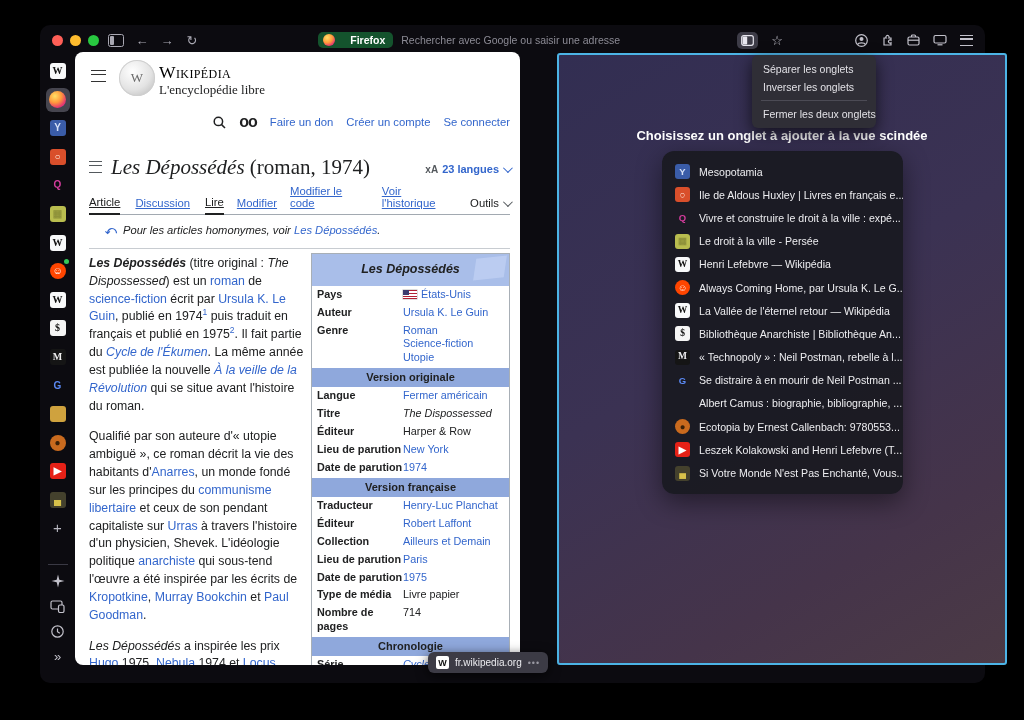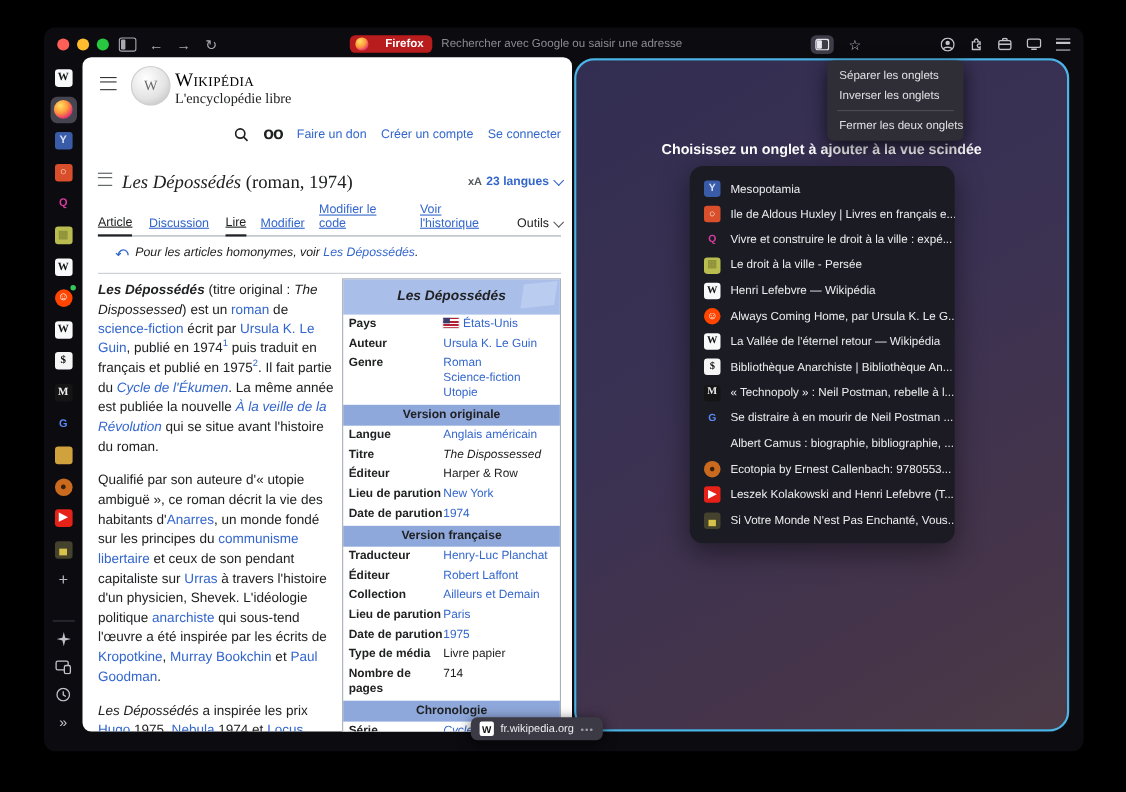--- a/index.html
+++ b/index.html
@@ -7,21 +7,21 @@
          font-family:"Liberation Sans",sans-serif;-webkit-font-smoothing:antialiased;}
   .window{position:absolute;left:40px;top:25px;width:945px;height:658px;background:#0c0b10;border-radius:10px;}
 
   
   .toolbar{position:absolute;top:0;left:0;right:0;height:30px;display:flex;align-items:center;padding:0 12px;gap:7px;}
   .tl{width:11px;height:11px;border-radius:50%;flex:none;}
   .navbtn{color:#a9a8b2;font-size:13px;width:18px;text-align:center;line-height:1;}
   .sbtoggle{width:14px;height:11px;border:1.4px solid #a9a8b2;border-radius:2.5px;position:relative;margin:0 2px;}
   .sbtoggle::before{content:"";position:absolute;left:1px;top:1px;bottom:1px;width:4px;background:#a9a8b2;border-radius:1px;}
   .urlbar{flex:1;display:flex;align-items:center;justify-content:center;gap:8px;min-width:0;}
-  .chip{background:#b91c1c;border-radius:5px;padding:2px 8px 2px 5px;color:#fff;font-size:10.5px;display:flex;gap:15px;align-items:flex-end;font-weight:bold;}
+  .chip{background:#14532d;border-radius:5px;padding:2px 8px 2px 5px;color:#fff;font-size:10.5px;display:flex;gap:15px;align-items:flex-end;font-weight:bold;}
   .ffdot{width:12px;height:12px;border-radius:50%;background:radial-gradient(circle at 35% 30%,#ffe066,#ff9a3c 45%,#e6356f 75%,#7750e6 100%);}
   .placeholder{color:#8c8b95;font-size:10.5px;}
   .tbright{display:flex;align-items:center;gap:13px;color:#c3c2cb;}
   .splitbtn{background:#3d3c47;border-radius:5px;padding:3px 4px;display:flex;}
   .tbicon{display:flex;align-items:center;}
   .star{font-size:13px;color:#c3c2cb;line-height:1;}
   .hamb{width:13px;height:9px;border-top:1.5px solid #c3c2cb;border-bottom:1.5px solid #c3c2cb;position:relative;}
   .hamb::before{content:"";position:absolute;left:0;right:0;top:2.7px;height:1.5px;background:#c3c2cb;}
 
   
@@ -53,21 +53,21 @@
            box-shadow:inset 0 0 0 1px #cfcfcf;display:flex;align-items:center;justify-content:center;
            font-family:"Liberation Serif",serif;font-size:13px;color:#6a6a6a;}
   .wordmark{position:absolute;left:84px;top:10px;font-family:"Liberation Serif",serif;font-size:17.5px;font-variant:small-caps;letter-spacing:.4px;color:#000;}
   .tagline{position:absolute;left:84px;top:30px;font-family:"Liberation Serif",serif;font-size:13px;color:#202122;}
   .wk-nav{position:absolute;right:10px;top:61px;display:flex;gap:13px;align-items:center;font-size:11.3px;}
   .wk-nav .blue{color:#3366cc;}
   .oo{font-weight:bold;font-size:16px;color:#202122;letter-spacing:-1px;}
   .wk-title-row{position:absolute;left:14px;right:10px;top:105px;display:flex;align-items:flex-end;}
   .toc-ic{width:13px;height:10px;margin:0 9px 5px 0;border-top:1.6px solid #54595d;border-bottom:1.6px solid #54595d;position:relative;flex:none;}
   .toc-ic::before{content:"";position:absolute;left:0;right:0;top:2.6px;height:1.6px;background:#54595d;}
-  .wk-h1{font-family:"Liberation Serif",serif;font-size:17px;font-weight:400;line-height:1;}
+  .wk-h1{font-family:"Liberation Serif",serif;font-size:21px;font-weight:400;line-height:1;}
   .wk-h1 .it{font-style:italic;}
   .langs{margin-left:auto;color:#3366cc;font-size:11px;font-weight:bold;display:flex;align-items:center;gap:4px;margin-bottom:3px;}
   .langico{font-size:10px;color:#54595d;font-weight:bold;}
   .chev{display:inline-block;width:6px;height:6px;border-right:1.4px solid currentColor;border-bottom:1.4px solid currentColor;transform:rotate(45deg) translateY(-2px);}
   .chev.gray{color:#54595d;}
   .wk-tabs{position:absolute;left:14px;right:10px;top:138px;height:24px;border-bottom:1px solid #a2a9b1;display:flex;align-items:flex-end;font-size:11.3px;gap:15px;}
   .wk-tab{padding-bottom:5px;color:#3366cc;text-decoration:underline;}
   .wk-tab.sel{color:#202122;border-bottom:2px solid #202122;margin-bottom:-1px;}
   .wk-tabs .rgt{margin-left:auto;display:flex;gap:13px;align-items:flex-end;}
   .outils{color:#202122;display:flex;gap:4px;align-items:center;padding-bottom:5px;}
@@ -89,21 +89,21 @@
   .ib-title::after{content:"";position:absolute;right:4px;top:3px;width:30px;height:22px;background:#bfd0f2;transform:skewX(-14deg) rotate(-6deg);opacity:.8;}
   .ib-hdr{background:#8fa8dc;text-align:center;font-weight:bold;padding:2.5px 2px;font-size:11px;margin-top:2px;}
   .ib-row{display:flex;padding:2.2px 5px;}
   .ib-label{flex:0 0 86px;font-weight:bold;}
   .ib-val{flex:1;}
   .usflag{display:inline-block;width:14px;height:9px;margin-right:4px;vertical-align:-1px;position:relative;
           background:repeating-linear-gradient(180deg,#b22234 0 1.4px,#fff 1.4px 2.8px);box-shadow:0 0 0 .5px #bbb;}
   .usflag::after{content:"";position:absolute;left:0;top:0;width:6px;height:5px;background:#3c3b6e;}
 
   
-  .pane-right{position:absolute;left:482px;top:28px;width:446px;height:608px;border:2px solid #4cb4e6;border-radius:18px;
+  .pane-right{position:absolute;left:517px;top:28px;width:446px;height:608px;border:2px solid #4cb4e6;border-radius:3px;
               background:linear-gradient(150deg,#322e52 0%,#3b3253 45%,#45344a 78%,#4b3a45 100%);}
   .svh{position:absolute;left:0;right:0;top:73px;text-align:center;color:#fff;font-size:13px;font-weight:bold;}
   .svcard{position:absolute;left:103px;top:96px;width:241px;background:rgba(26,25,33,.94);border-radius:12px;padding:9px 0;
           box-shadow:0 8px 26px rgba(0,0,0,.45);}
   .svitem{display:flex;align-items:center;gap:9px;height:23.2px;padding:0 13px;font-size:10.6px;color:#ededf0;white-space:nowrap;overflow:hidden;}
   .svicon{flex:0 0 15px;width:15px;height:15px;border-radius:3px;font-size:9.5px;font-weight:bold;display:flex;align-items:center;justify-content:center;line-height:1;overflow:hidden;}
 
   
   .pill{position:absolute;left:388px;top:627px;height:21px;background:#3c3b45;border-radius:6px;display:flex;align-items:center;gap:6px;
         padding:0 8px;z-index:60;box-shadow:0 3px 12px rgba(0,0,0,.7);}
@@ -298,21 +298,21 @@
               <span class="ib-label">Auteur</span>
               <span class="ib-val"><span class="a">Ursula K. Le Guin</span></span>
             </div>
             <div class="ib-row">
               <span class="ib-label">Genre</span>
               <span class="ib-val"><span class="a">Roman</span><br><span class="a">Science-fiction</span><br><span class="a">Utopie</span></span>
             </div>
             <div class="ib-hdr">Version originale</div>
             <div class="ib-row">
               <span class="ib-label">Langue</span>
-              <span class="ib-val"><span class="a">Anglais américain</span></span>
+              <span class="ib-val"><span class="a">Fermer américain</span></span>
             </div>
             <div class="ib-row">
               <span class="ib-label">Titre</span>
               <span class="ib-val"><span class="i">The Dispossessed</span></span>
             </div>
             <div class="ib-row">
               <span class="ib-label">Éditeur</span>
               <span class="ib-val"><span class="">Harper &amp; Row</span></span>
             </div>
             <div class="ib-row">

